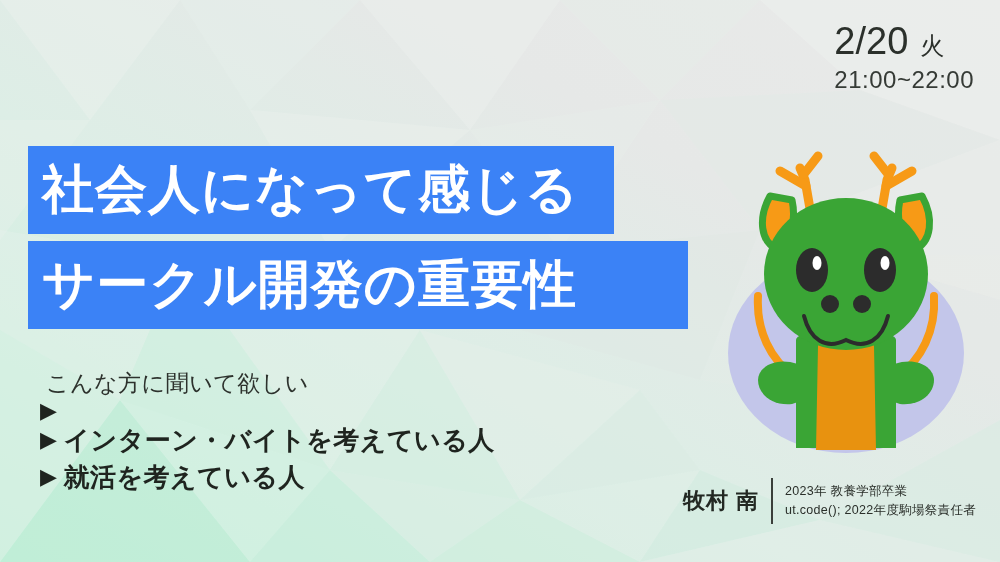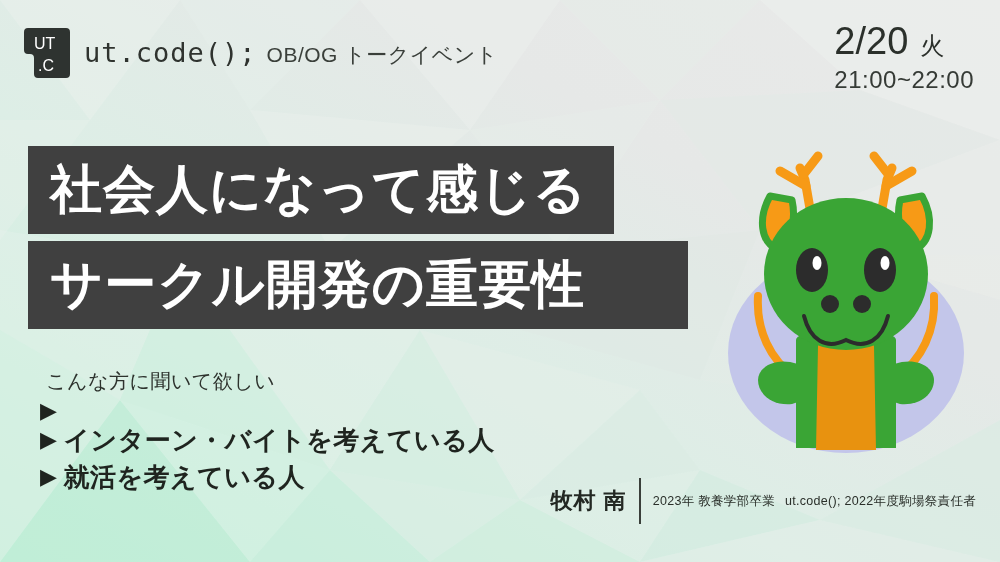--- a/index.html
+++ b/index.html
@@ -52,36 +52,36 @@
     display:flex; align-items:baseline; justify-content:flex-start; gap:12px;
   }
   .date-day { font-size:24px; font-weight:500; }
   .date-time {
     font-size:24px; letter-spacing:.5px; margin-top:4px; color:#363b36;
   }
 
   
   .title-bar {
     position:absolute; left:28px;
-    background:#404040;
+    background:#3b82f6;
     color:#ffffff;
     display:flex; align-items:center;
-    padding:0 22px;
+    padding:0 14px;
     font-weight:700;
     font-size:52px;
     letter-spacing:1px;
     white-space:nowrap;
   }
   .title-bar-1 { top:146px; height:88px; width:586px; }
   .title-bar-2 { top:241px; height:88px; width:660px; }
 
   
   .aud-head {
     position:absolute; left:46px; top:368px;
-    font-size:20px; color:#2d322d; letter-spacing:.5px; font-weight:500;
+    font-size:23px; color:#2d322d; letter-spacing:.5px; font-weight:500;
   }
   .aud-list { position:absolute; left:40px; top:400px; }
   .aud-item {
     display:flex; align-items:center; gap:6px;
     font-size:26px; font-weight:700; color:#1f241f;
     line-height:1.42; letter-spacing:.5px; white-space:nowrap;
   }
   .aud-bullet { font-size:22px; line-height:1; color:#1f241f; }
 
   
@@ -91,21 +91,21 @@
   
   .credit {
     position:absolute; right:24px; bottom:38px;
     display:flex; align-items:center; gap:12px;
   }
   .credit-name {
     font-size:22px; font-weight:700; color:#232823; letter-spacing:1px;
     white-space:nowrap;
   }
   .credit-divider { width:2px; height:46px; background:#3a3f3a; flex:none; }
-  .credit-lines { display:flex; flex-direction:row; gap:10px; }
+  .credit-lines { display:flex; flex-direction:column; gap:2px; }
   .credit-line {
     font-size:12.5px; color:#2a2f2a; letter-spacing:.3px; white-space:nowrap;
     line-height:1.35;
   }
 </style>
 </head>
 <body>
 
 <div class="poster">
 
@@ -149,36 +149,20 @@
       <polygon points="470,130 660,100 560,250" fill="#e8efea"></polygon>
       <polygon points="250,110 470,130 330,250" fill="#edf2ee"></polygon>
     </g>
     <g opacity="0.30">
       <polygon points="560,250 760,230 700,380 520,330" fill="#dfe8e3"></polygon>
       <polygon points="760,230 1000,300 1000,420 700,380" fill="#e6ece8"></polygon>
       <polygon points="330,250 560,250 420,330" fill="#e4ece7"></polygon>
     </g>
   </svg>
 
-  <div class="header">
-    <div class="logo-mark">
-      <svg width="46" height="50" viewBox="0 0 46 50">
-        <path d="M4,0 H42 a4,4 0 0 1 4,4 V46 a4,4 0 0 1 -4,4 H14 a4,4 0 0 1 -4,-4
-                 V30 a4,4 0 0 0 -4,-4 H4 a4,4 0 0 1 -4,-4 V4 a4,4 0 0 1 4,-4 Z" fill="#2e3330"></path>
-        <text x="10" y="21" font-family="Liberation Sans, sans-serif" font-size="16" font-weight="400" fill="#ffffff">UT</text>
-        <text x="14" y="43" font-family="Liberation Sans, sans-serif" font-size="16" font-weight="400" fill="#ffffff">.C</text>
-      </svg>
-    </div>
-    <div class="brand-line">
-      <span class="brand-mono">ut.</span>
-        <span class="brand-mono green">code</span>
-        <span class="brand-mono">();</span>
-      <span class="brand-sub">OB/OG トークイベント</span>
-    </div>
-  </div>
 
   <div class="date-block">
     <div class="date-main">
       <span>2/20</span>
       <span class="date-day">火</span>
     </div>
     <div class="date-time">21:00~22:00</div>
   </div>
 
   <div class="title-bar title-bar-1">社会人になって感じる</div>

